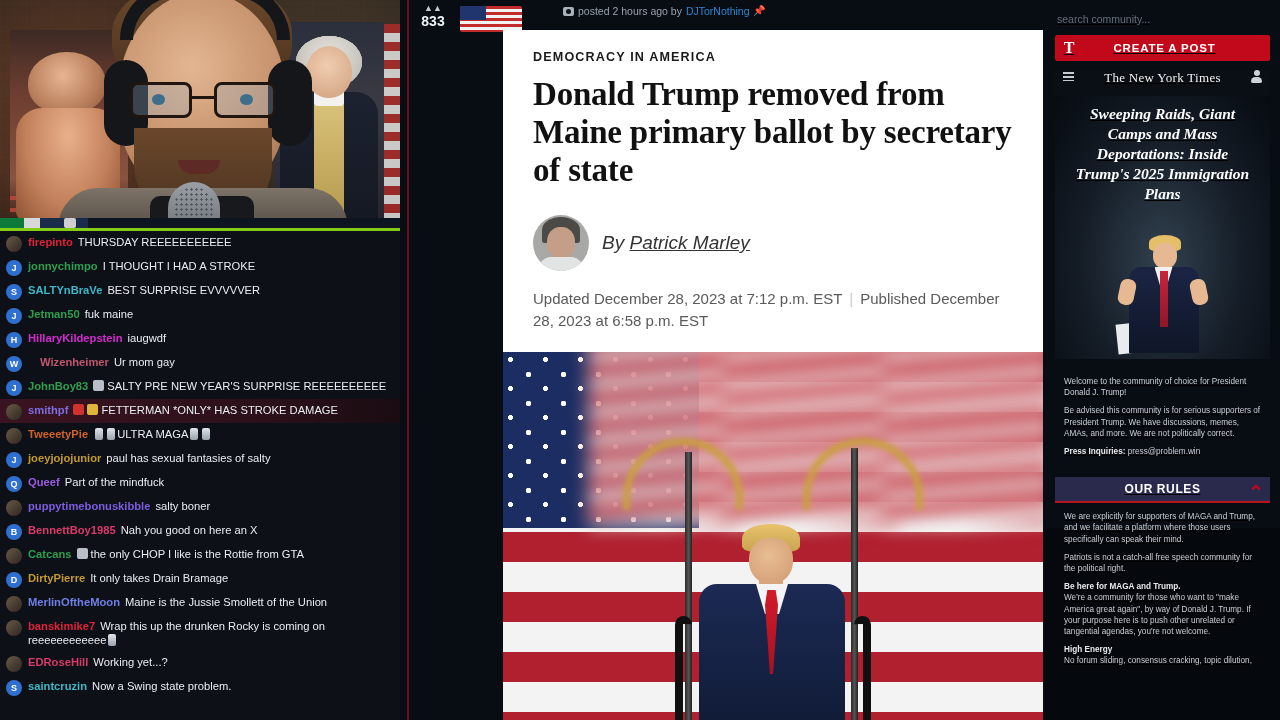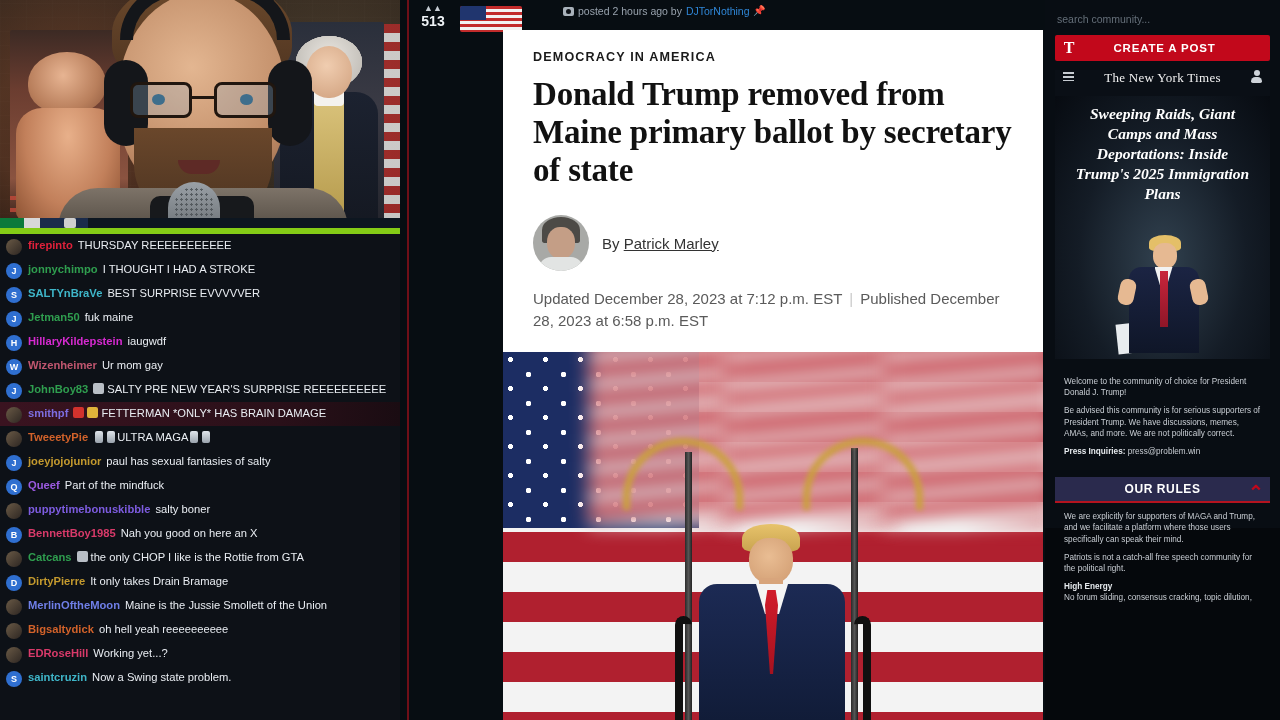--- a/index.html
+++ b/index.html
@@ -77,21 +77,21 @@
   .mic{position:absolute;left:168px;top:182px;width:52px;height:64px;border-radius:26px 26px 10px 10px;
       background:linear-gradient(180deg,#9aa0a6,#5f6569);}
   .mic::after{content:"";position:absolute;inset:5px 6px 16px;border-radius:22px 22px 6px 6px;
       background-image:radial-gradient(#4c5256 32%, transparent 34%);background-size:5px 5px;opacity:.85;}
   .cam-strip{position:absolute;left:0;right:0;bottom:0;height:10px;
       background:linear-gradient(90deg,#0b7a3b 0 6%,#d8d8d8 6% 10%,#1b2b4a 10% 22%,#0d1620 22% 100%);}
   .cam-strip .w{position:absolute;left:64px;top:0;width:12px;height:10px;background:#cfcfcf;border-radius:2px;}
 
   
   #chat { position:absolute; left:0; top:228px; width:400px; height:492px;
-     background:#0d1117; border-top:6px solid #84cc16; overflow:hidden; }
+     background:#0d1117; border-top:3px solid #84cc16; overflow:hidden; }
   .msg { display:flex; align-items:flex-start; gap:6px; padding:3.5px 8px 3.5px 6px; }
   .msg.hl { background:linear-gradient(90deg,#3a1320,#2a1019 70%,#1a0c12); }
   .av { flex:0 0 auto; width:16px; height:16px; border-radius:50%;
      display:flex;align-items:center;justify-content:center;
      font-size:9px;font-weight:700;color:#fff;margin-top:1px;background:#2f6fd0; }
   .av.pic { background:linear-gradient(135deg,#6a5a46,#2d2622); font-size:0; }
   .txtwrap { font-size:11.2px; line-height:14.5px; color:#e9edf2; padding-top:0px;
      word-wrap:break-word; overflow-wrap:break-word; min-width:0; }
   .uname { font-weight:700; margin-right:5px; }
   .badge { display:inline-block; width:11px; height:11px; border-radius:2px;
@@ -127,21 +127,21 @@
   .kicker { font-size:12.6px; font-weight:700; letter-spacing:.09em; color:#1a1a1a;
       font-family:"Liberation Sans", sans-serif; }
   .headline { font-family:"Liberation Serif", serif; font-size:33px; line-height:38px;
       font-weight:700; color:#111; margin-top:11px; letter-spacing:-.2px; }
   .byline { display:flex; align-items:center; gap:13px; margin-top:26px; }
   .bavatar { width:56px; height:56px; border-radius:50%; overflow:hidden; position:relative;
       background:#a8a9a6; flex:0 0 auto; }
   .bavatar .bh{position:absolute;left:9px;top:2px;width:38px;height:26px;border-radius:50% 50% 10% 10%;background:#4c4a46;}
   .bavatar .bf{position:absolute;left:14px;top:12px;width:28px;height:32px;border-radius:46% 46% 48% 48%;background:#c49e86;}
   .bavatar .bb{position:absolute;left:6px;bottom:0;width:44px;height:14px;border-radius:12px 12px 0 0;background:#e2e4e3;}
-  .byname { font-size:15px; color:#333; }
+  .byname { font-size:19px; color:#333;font-style:italic; }
   .byname a { color:#333; text-decoration:underline; }
   .dates { font-size:15px; line-height:22px; color:#5a5a5a; margin-top:17px; }
   .dates .sep { color:#c9c9c9; padding:0 7px; }
   .art-photo { position:relative; margin-top:20px; height:368px; overflow:hidden; background:#0a0a0a; }
   .flagbg { position:absolute; inset:0;
       background:repeating-linear-gradient(180deg,
         #b0202f 0 30px, #f3f3f3 30px 60px); }
   .flagbg .canton2 { position:absolute; left:0; top:0; width:196px; height:176px;
       background:#1c2d63;
       background-image: radial-gradient(circle, #fff 2.6px, transparent 3px);
@@ -168,21 +168,21 @@
       background:linear-gradient(180deg,#1c2a54,#111c38);}
   .t-shirt{position:absolute;left:57px;top:60px;width:32px;height:30px;background:#f4f4f4;
       clip-path:polygon(0 0,100% 0,72% 100%,28% 100%);}
   .t-tie{position:absolute;left:66px;top:66px;width:13px;height:84px;background:linear-gradient(180deg,#d11b2a,#a5121f);
       clip-path:polygon(18% 0,82% 0,100% 18%,62% 100%,38% 100%,0 18%);}
   .rail-l,.rail-r{position:absolute;bottom:0;width:17px;height:104px;border:8px solid #101010;border-bottom:none;}
   .rail-l{left:-24px;border-radius:16px 16px 0 0;border-right:none;}
   .rail-r{right:-26px;border-radius:16px 16px 0 0;border-left:none;}
 
   
-  #side { position:absolute; left:1045px; top:0; width:235px; height:528px; background:#080d13; }
+  #side { position:absolute; left:1045px; top:0; width:235px; height:528px; background:#080d13;text-decoration:underline; }
   .search { font-size:10.5px; color:#646e78; padding:13px 12px 0 12px; }
   .createpost { margin:10px 10px 0 10px; height:26px; background:#c2081b; display:flex; align-items:center;
       border-radius:2px; }
   .cp-t { width:28px; text-align:center; font-family:"Liberation Serif",serif; font-weight:700;
       font-size:16px; color:#fff; }
   .cp-l { flex:1; text-align:center; color:#fff; font-weight:700; font-size:11.5px;
       letter-spacing:.07em; padding-right:24px; }
   .nytcard { margin:9px 10px 0 10px; background:#0a0f16; }
   .nytbar { height:26px; display:flex; align-items:flex-start; padding:0 8px; }
   .hamb { width:11px; }
@@ -278,29 +278,29 @@
       <div class="msg">
         <div class="av">J</div>
         <div class="txtwrap"><span class="uname" style="color: rgb(47, 158, 79);">Jetman50</span><span>fuk maine</span></div>
       </div>
       <div class="msg">
         <div class="av">H</div>
         <div class="txtwrap"><span class="uname" style="color: rgb(214, 42, 208);">HillaryKildepstein</span><span>iaugwdf</span></div>
       </div>
       <div class="msg">
         <div class="av">W</div>
-        <div class="txtwrap"><span class="uname" style="color: rgb(192, 86, 111);">Wizenheimer</span><span>Ur mom gay</span></div>
+        <div class="txtwrap"><span class="uname" style="color: rgb(192, 86, 111); margin-left: 12px;">Wizenheimer</span><span>Ur mom gay</span></div>
       </div>
       <div class="msg">
         <div class="av">J</div>
         <div class="txtwrap"><span class="uname" style="color: rgb(47, 158, 79);">JohnBoy83</span><span class="badge gray"></span><span>SALTY PRE NEW YEAR'S SURPRISE REEEEEEEEEE</span></div>
       </div>
       <div class="msg hl">
         <div class="av pic"></div>
-        <div class="txtwrap"><span class="uname" style="color: rgb(125, 109, 224);">smithpf</span><span class="badge red"></span><span class="badge gold"></span><span>FETTERMAN *ONLY* HAS BRAIN DAMAGE</span></div>
+        <div class="txtwrap"><span class="uname" style="color: rgb(125, 109, 224);">smithpf</span><span class="badge red"></span><span class="badge gold"></span><span>FETTERMAN *ONLY* HAS STROKE DAMAGE</span></div>
       </div>
       <div class="msg">
         <div class="av pic"></div>
         <div class="txtwrap"><span class="uname" style="color: rgb(210, 98, 42);">TweeetyPie</span><span class="emo"></span><span class="emo"></span><span>ULTRA MAGA</span><span class="emo"></span><span class="emo"></span></div>
       </div>
       <div class="msg">
         <div class="av">J</div>
         <div class="txtwrap"><span class="uname" style="color: rgb(196, 154, 46);">joeyjojojunior</span><span>paul has sexual fantasies of salty</span></div>
       </div>
       <div class="msg">
@@ -322,39 +322,39 @@
       <div class="msg">
         <div class="av">D</div>
         <div class="txtwrap"><span class="uname" style="color: rgb(196, 154, 46);">DirtyPierre</span><span>It only takes Drain Bramage</span></div>
       </div>
       <div class="msg">
         <div class="av pic"></div>
         <div class="txtwrap"><span class="uname" style="color: rgb(111, 127, 232);">MerlinOftheMoon</span><span>Maine is the Jussie Smollett of the Union</span></div>
       </div>
       <div class="msg">
         <div class="av pic"></div>
-        <div class="txtwrap"><span class="uname" style="color: rgb(210, 98, 42);">Bigsaltydick</span><span>oh hell yeah reeeeeeeeee</span></div>
+        <div class="txtwrap"><span class="uname" style="color: rgb(224, 33, 58);">banskimike7</span><span>Wrap this up the drunken Rocky is coming on reeeeeeeeeeee</span><span class="emo"></span></div>
       </div>
       <div class="msg">
         <div class="av pic"></div>
         <div class="txtwrap"><span class="uname" style="color: rgb(217, 58, 106);">EDRoseHill</span><span>Working yet...?</span></div>
       </div>
       <div class="msg">
         <div class="av">S</div>
         <div class="txtwrap"><span class="uname" style="color: rgb(63, 182, 201);">saintcruzin</span><span>Now a Swing state problem.</span></div>
       </div>
     </div>
 
   <div id="feed">
     <div class="redline"></div>
 
     <div class="post-head">
       <div class="votes">
         <div class="arrow">▲▲</div>
-        <div class="n">513</div>
+        <div class="n">833</div>
       </div>
       <div class="thumb">
           <div class="canton"></div>
         </div>
       <div class="meta">
         <div class="l1">
           <span class="cam-ico"></span>
           <span>posted 2 hours ago by</span>
           <a class="user" href="#">DJTorNothing</a>
           <span class="pin">📌</span>
@@ -452,20 +452,24 @@
         </p>
       </div>
     </div>
 
     <div class="panel">
       <div class="panel-h">OUR RULES</div>
       <div class="panel-b">
         <p>We are explicitly for supporters of MAGA and Trump, and we facilitate a platform where those users specifically can speak their mind.</p>
         <p>Patriots is not a catch-all free speech community for the political right.</p>
         <p>
+          <b>Be here for MAGA and Trump.</b><br>
+          <span>We're a community for those who want to "make America great again", by way of Donald J. Trump. If your purpose here is to push other unrelated or tangential agendas, you're not welcome.</span>
+        </p>
+        <p>
           <b>High Energy</b><br>
           <span>No forum sliding, consensus cracking, topic dilution,</span>
         </p>
       </div>
     </div>
 
     <div class="uparrow">⌃</div>
   </div>
 
 </div>

